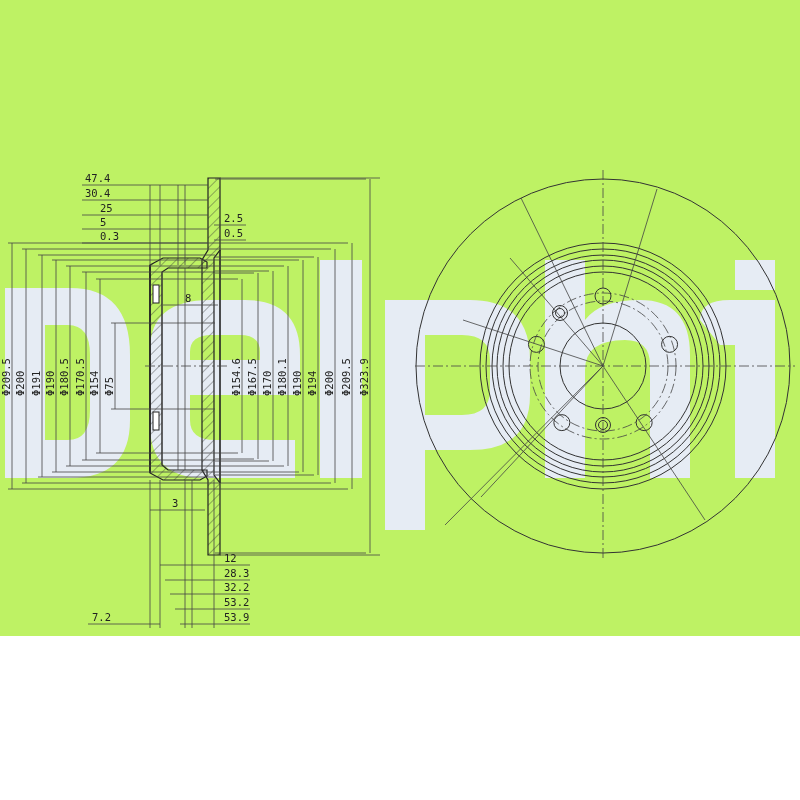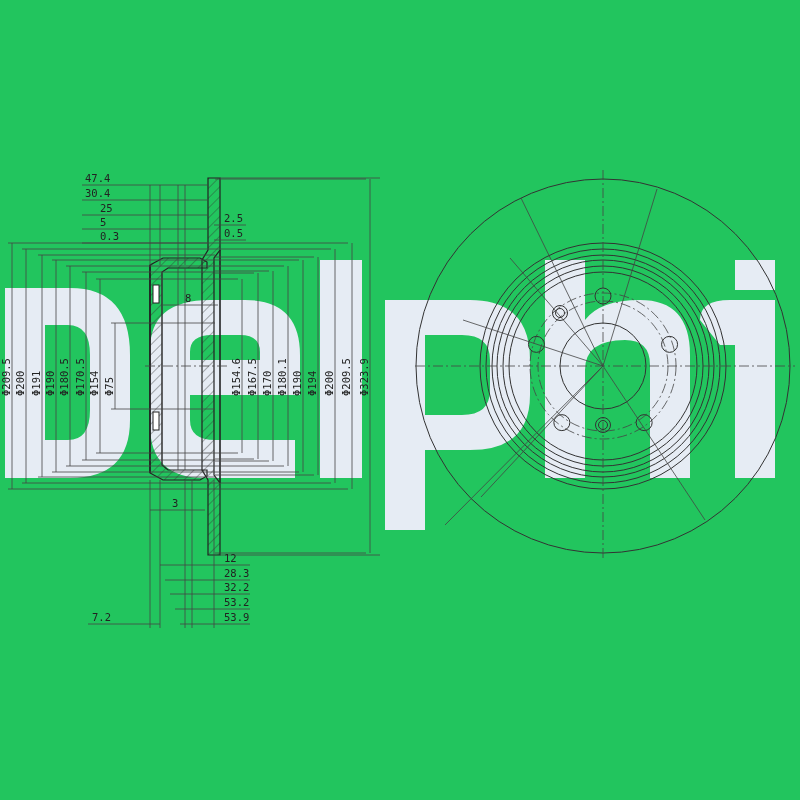--- a/index.html
+++ b/index.html
@@ -1,16 +1,16 @@
 <!DOCTYPE html>
 <html><head>
 <meta charset="utf-8">
 <style>
   html, body { margin: 0; padding: 0; background: #ffffff; }
-  #stage { position: relative; width: 800px; height: 800px; overflow: hidden; background: #22c55e; }
+  #stage { position: relative; width: 800px; height: 636px; overflow: hidden; background: #bef264; }
   svg { position: absolute; left: 0; top: 0; }
   .wm { fill: #e6ecf4; }
   .ln { stroke: #333; stroke-width: 1; fill: none; }
   .thin { stroke: #444; stroke-width: 0.8; fill: none; }
   .thick { stroke: #222; stroke-width: 1.6; fill: none; }
   .dash { stroke: #444; stroke-width: 0.8; fill: none; stroke-dasharray: 10 3 2 3; }
   .txt { font-family: "DejaVu Sans Mono", "Liberation Mono", monospace; font-size: 10.5px; fill: #222; }
   .txtv { font-family: "DejaVu Sans Mono", "Liberation Mono", monospace; font-size: 10.5px; fill: #222; }
   .hatch { fill: url(#hatch); stroke: #222; stroke-width: 1.2; }
 </style>

